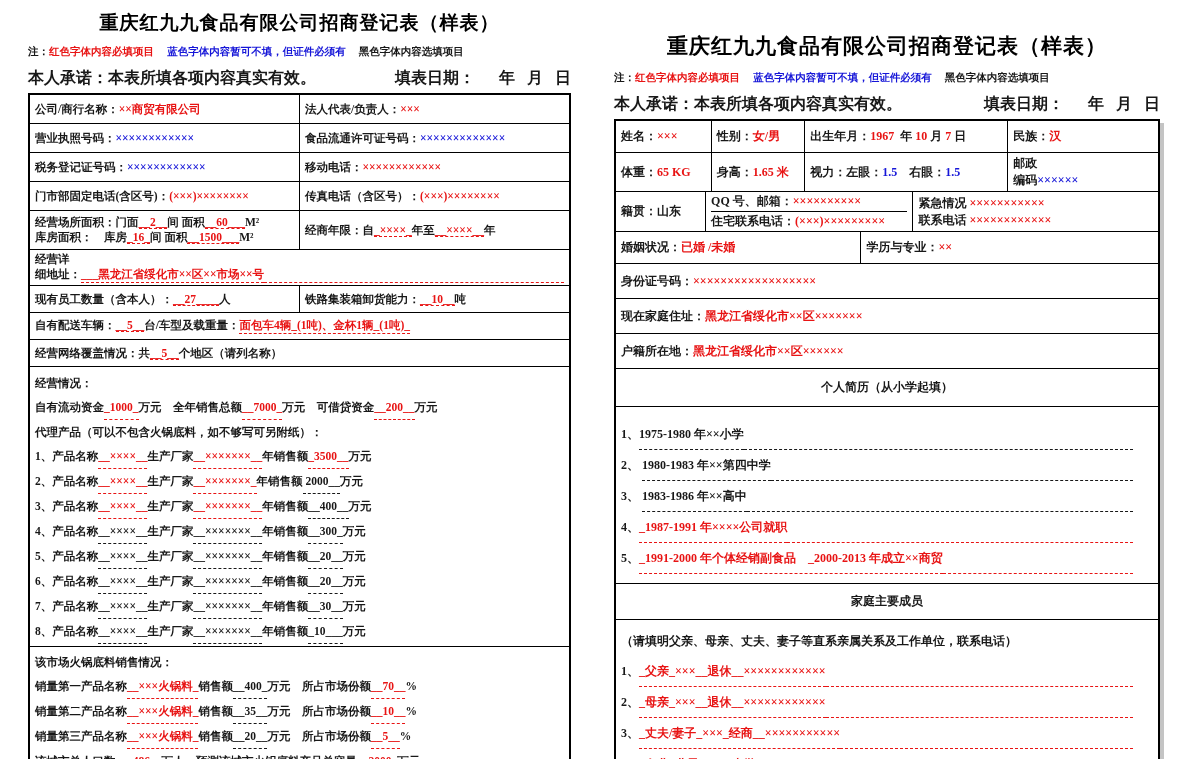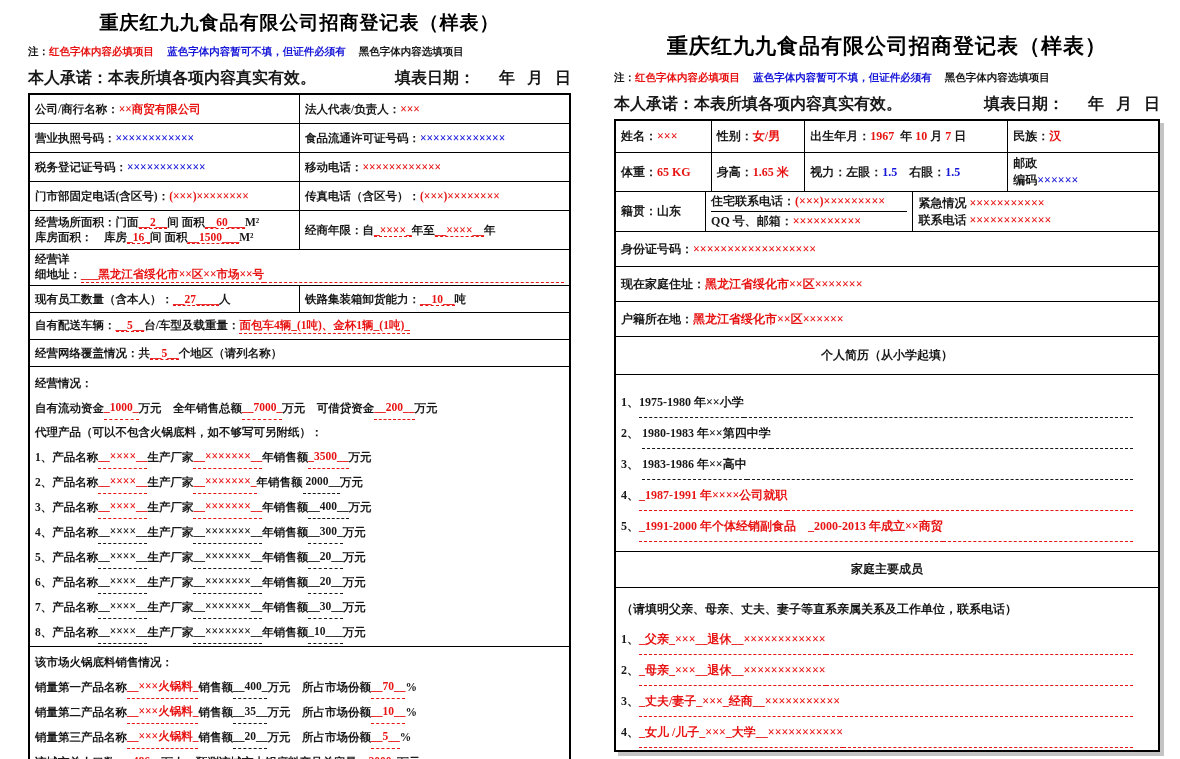--- a/index.html
+++ b/index.html
@@ -26,21 +26,21 @@
   #left-page .tbl{font-size:11.5px;}
   #right-page .tbl{font-size:12px;}
   .line{display:flex;align-items:baseline;white-space:pre;min-width:0;}
   .seg{white-space:pre;}
   .c-k{color:#181818;}
   .c-r{color:#e81414;}
   .c-b{color:#1616d8;}
   .u{border-bottom:1.2px dashed currentColor;}
   .fill{flex:1 1 auto;min-width:10px;border-bottom:1.2px dashed currentColor;align-self:stretch;}
   .center{justify-content:center;text-align:center;}
-  .blk .line{line-height:24px;align-items:flex-end;}
+  .blk .line{line-height:24px;}
   .sp .line{line-height:30px;}
   .sub{flex:1;display:flex;align-items:center;padding:1px 0;min-width:0;}
   .sub + .sub{border-top:1.2px solid #000;}
   #right-page .fill{margin-right:20px;}
 </style>
 </head>
 <body>
 
 <div class="page" id="left-page">
   <div class="title">重庆红九九食品有限公司招商登记表（样表）</div>
@@ -178,30 +178,38 @@
         <div class="line"><span class="seg c-k">邮政</span></div>
         <div class="line"><span class="seg c-k">编码</span><span class="seg c-b">××××××</span></div>
       </div>
     </div>
     <div class="row" style="min-height:35px">
       <div class="cell" style="width:15.5%">
           <div class="line"><span class="seg c-k">籍贯：山东</span></div>
         </div>
       <div class="cell" style="width:38.5%;padding:0 5px">
         <div class="sub">
-            <div class="line"><span class="seg c-k">住宅联系电话：</span><span class="seg c-r">(×××)×××××××××</span></div>
+            <div class="line"><span class="seg c-k">QQ 号、邮箱：</span><span class="seg c-r">××××××××××</span></div>
           </div>
         <div class="sub">
-            <div class="line"><span class="seg c-k">QQ 号、邮箱：</span><span class="seg c-r">××××××××××</span></div>
+            <div class="line"><span class="seg c-k">住宅联系电话：</span><span class="seg c-r">(×××)×××××××××</span></div>
           </div>
       </div>
       <div class="cell" style="width:46%">
         <div class="line"><span class="seg c-k">紧急情况 </span><span class="seg c-r">×××××××××××</span></div>
         <div class="line"><span class="seg c-k">联系电话 </span><span class="seg c-r">××××××××××××</span></div>
       </div>
+    </div>
+    <div class="row" style="min-height:31px">
+      <div class="cell" style="width:45%">
+          <div class="line"><span class="seg c-k">婚姻状况：</span><span class="seg c-r">已婚 /未婚</span></div>
+        </div>
+      <div class="cell" style="width:55%">
+          <div class="line"><span class="seg c-k">学历与专业：</span><span class="seg c-r">××</span></div>
+        </div>
     </div>
     <div class="row" style="min-height:34px">
       <div class="cell" style="width:100%">
           <div class="line"><span class="seg c-k">身份证号码：</span><span class="seg c-r">××××××××××××××××××</span></div>
         </div>
     </div>
     <div class="row" style="min-height:34px">
       <div class="cell" style="width:100%">
           <div class="line"><span class="seg c-k">现在家庭住址：</span><span class="seg c-r">黑龙江省绥化市××区×××××××</span></div>
         </div>

